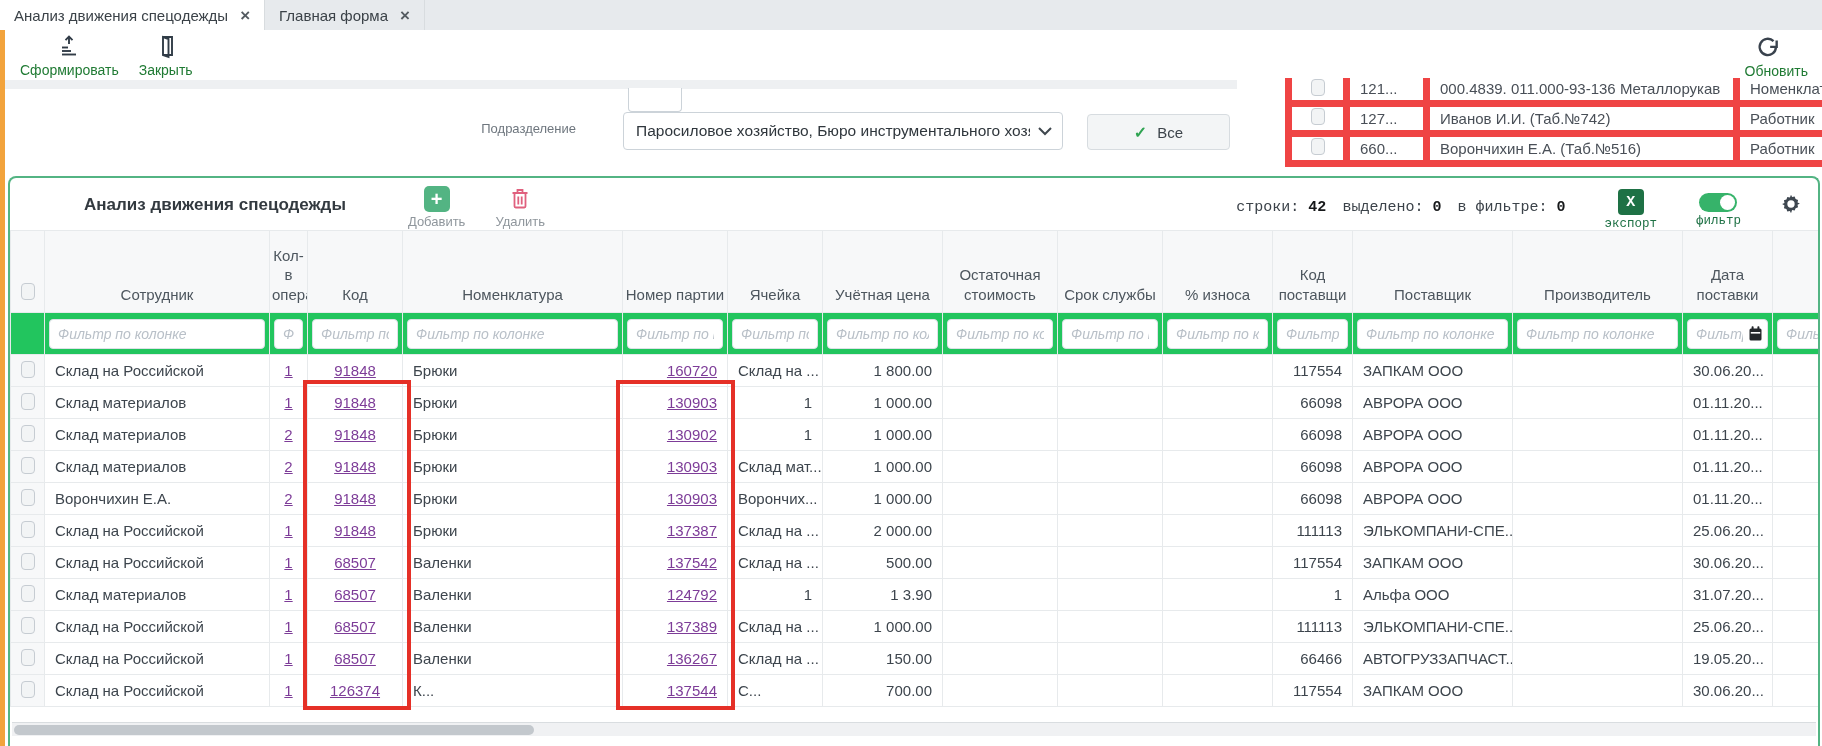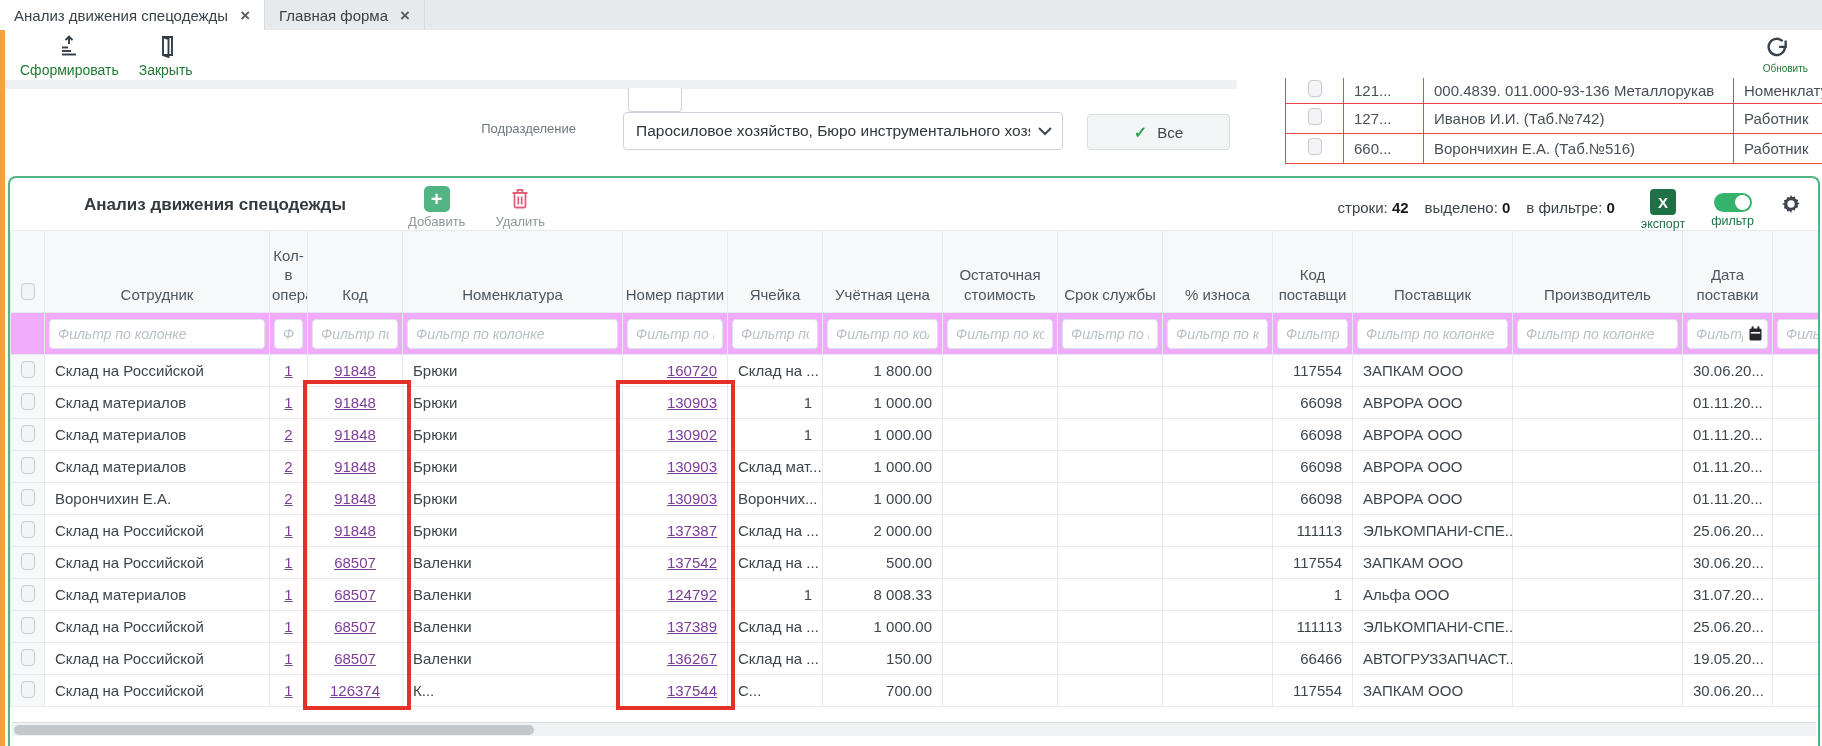--- a/index.html
+++ b/index.html
@@ -15,74 +15,74 @@
   .tabbar{height:30px;background:#e7eaed;display:flex;align-items:stretch;}
   .tab{display:flex;align-items:center;padding:0 14px;font-size:15px;color:#3b4248;gap:12px;
        border-right:1px solid #d8dcdf;cursor:default;}
   .tab.active{background:#fff;}
   .tab .x{color:#545b61;font-size:17px;font-weight:700;line-height:1;}
   
   .toolbar{position:absolute;top:33px;left:20px;display:flex;gap:20px;}
   .tbtn{display:flex;flex-direction:column;align-items:center;gap:3px;}
   .tbtn .lbl{font-size:14px;color:var(--btn-green);white-space:nowrap;}
   .refresh{position:absolute;top:35px;right:14px;display:flex;flex-direction:column;align-items:center;gap:2px;}
-  .refresh .lbl{font-size:10px;color:var(--btn-green);margin-left:17px;}
+  .refresh .lbl{font-size:14px;color:var(--btn-green);margin-left:17px;}
   
   .band{position:absolute;left:5px;top:80px;width:1232px;height:9px;background:#eef0f2;}
   .sliver{position:absolute;left:628px;top:88px;width:54px;height:24px;background:#fff;
           border:1px solid #ccd3d9;border-top:none;border-radius:0 0 4px 4px;}
   .dep-label{position:absolute;left:456px;top:121px;width:120px;text-align:right;font-size:13px;color:#6e767e;}
   .dropdown{position:absolute;left:623px;top:112px;width:440px;height:38px;border:1px solid #ccd3d9;
             border-radius:4px;background:#fff;display:flex;align-items:center;padding:0 32px 0 12px;
             font-size:15.5px;color:#2f363c;}
   .dropdown .txt{white-space:nowrap;overflow:hidden;flex:1;}
   .dropdown .chev{position:absolute;right:10px;top:14px;}
   .all-btn{position:absolute;left:1087px;top:114px;width:143px;height:36px;background:#f3f5f6;
            border:1px solid #d7dce0;border-radius:4px;display:flex;align-items:center;justify-content:center;
            gap:10px;font-size:15px;color:#3d444b;}
   .all-btn .chk{color:#2fa452;font-weight:700;font-size:16px;}
   
   .side-wrap{position:absolute;left:1285px;top:78px;width:582px;}
   table.side{border-collapse:collapse;width:582px;table-layout:fixed;}
-  .side td{border:1px solid #ef4444;height:30px;font-size:15px;color:#494f57;padding:0 10px;
+  .side td{border:7px solid #ef4444;height:30px;font-size:15px;color:#494f57;padding:0 10px;
            white-space:nowrap;overflow:hidden;background:#fff;}
   .side tr:first-child td{border-top:none;height:25px;}
   .side td.cbc{padding:0;text-align:center;}
   .cbx{width:14px;height:17px;border:1px solid #c6ccd2;border-radius:4px;background:#f2f4f5;display:inline-block;}
   
   .stripe{position:absolute;left:0;top:30px;width:5px;height:716px;background:var(--orange);}
   
   .panel{position:absolute;left:8px;top:176px;width:1812px;height:570px;background:#fff;
          border:2px solid var(--accent);border-bottom:none;border-radius:8px 8px 0 0;overflow:hidden;}
   .panel-header{display:flex;align-items:flex-start;padding:8px 16px 0 74px;height:52px;}
   .p-title{font-size:17px;font-weight:700;color:#333a40;margin-top:9px;white-space:nowrap;}
   .hbtn{display:flex;flex-direction:column;align-items:center;gap:2px;margin-left:62px;}
   .hbtn.del{margin-left:30px;}
   .ic-add{width:26px;height:26px;border-radius:5px;background:var(--accent);color:#fff;font-size:20px;
           font-weight:700;display:flex;align-items:center;justify-content:center;line-height:1;}
   .hbtn .lbl{font-size:13px;color:#8f969c;white-space:nowrap;}
-  .h-right{margin-left:auto;display:flex;align-items:flex-start;gap:26px;}
+  .h-right{margin-left:auto;display:flex;align-items:flex-start;gap:39px;font-family:Liberation Mono, monospace;}
   .status{display:flex;gap:16px;font-size:15px;color:#3c434a;margin-top:13px;white-space:nowrap;}
   .status b{color:#16181a;}
   .hctl{display:flex;flex-direction:column;align-items:center;gap:2px;}
   .ic-x{width:26px;height:26px;background:var(--excel);border-radius:4px;color:#fff;font-weight:700;
         font-size:15px;display:flex;align-items:center;justify-content:center;margin-top:3px;}
   .hctl .glbl{font-size:12.5px;color:var(--excel);}
   .toggle{width:38px;height:19px;border-radius:10px;background:var(--toggle);position:relative;margin-top:7px;}
   .knob{position:absolute;right:2px;top:2px;width:15px;height:15px;background:#fff;border-radius:50%;}
   .gear{margin-top:7px;}
   .group-hint{font-style:italic;font-size:15px;color:#4e565e;padding:6px 0 8px 12px;}
   
   .grid-wrap{overflow:hidden;}
   table.grid{border-collapse:collapse;table-layout:fixed;width:1892px;}
   .grid th,.grid td{border:1px solid #e7eaec;}
   .grid thead tr.hrow th{height:82px;background:#f7f8f9;vertical-align:bottom;font-weight:400;
         font-size:15px;color:#4d565e;padding:0 2px 8px;text-align:center;line-height:1.3;overflow:hidden;}
   .grid thead th.cbh{vertical-align:top;padding:9px 0 0;text-align:center;}
-  .grid tr.frow th{background:#f0abfc;padding:5px 4px;height:42px;position:relative;}
+  .grid tr.frow th{background:#22c55e;padding:5px 4px;height:42px;position:relative;}
   .grid tr.frow input{width:100%;height:30px;border:1px solid #dde2e7;border-radius:4px;padding:0 8px;
         font-size:14px;font-family:inherit;color:#333;background:#fff;outline:none;}
   .grid tr.frow input::placeholder{font-style:italic;color:#b9c0c8;}
   .grid tr.frow .cal{position:absolute;right:10px;top:13px;}
   .grid tbody td{height:32px;font-size:15px;color:#3d454d;padding:0 10px;white-space:nowrap;
         overflow:hidden;background:#fff;}
   .grid td.cbc{background:#f7f8f9;text-align:center;padding:0;}
   .al-r{text-align:right;} .al-c{text-align:center;} .al-l{text-align:left;}
   .grid a{color:var(--link);text-decoration:underline;}
   
@@ -425,21 +425,21 @@
             <td class="al-l"></td>
           </tr>
           <tr>
             <td class="cbc"><div class="cbx"></div></td>
             <td class="al-l">Склад материалов</td>
             <td class="al-c"><a href="#">1</a></td>
             <td class="al-c"><a href="#">68507</a></td>
             <td class="al-l">Валенки</td>
             <td class="al-r"><a href="#">124792</a></td>
             <td class="al-r">1</td>
-            <td class="al-r">8 008.33</td>
+            <td class="al-r">1 3.90</td>
             <td class="al-r"></td>
             <td class="al-l"></td>
             <td class="al-r"></td>
             <td class="al-r">1</td>
             <td class="al-l">Альфа ООО</td>
             <td class="al-l"></td>
             <td class="al-l">31.07.20...</td>
             <td class="al-l"></td>
           </tr>
           <tr>

